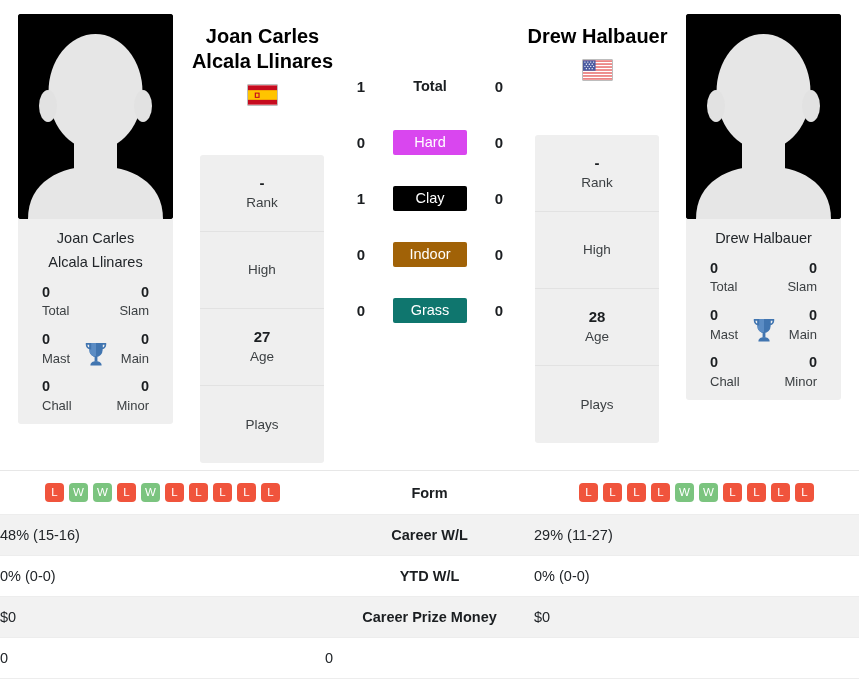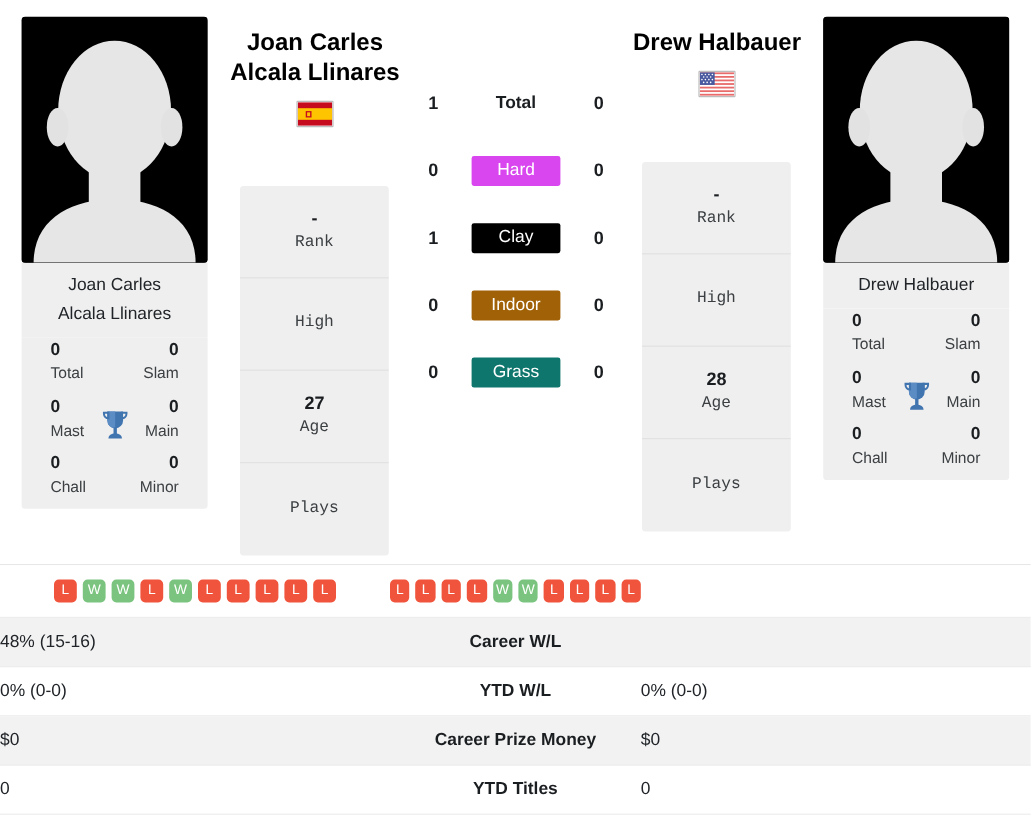--- a/index.html
+++ b/index.html
@@ -134,21 +134,21 @@
     height: 77px;
     display: flex;
     flex-direction: column;
     align-items: center;
     justify-content: center;
     border-bottom: 1px solid #e2e2e2;
   }
   .info-box .irow:last-child { border-bottom: none; align-items: center; }
   .ival { font-size: 15px; font-weight: bold; color: #1b1e21; line-height: 1.3; }
   .ival.dash { font-weight: bold; }
-  .ilab { font-size: 13.5px; color: #3c4043; line-height: 1.45; font-family: Liberation Mono, monospace; }
+  .ilab { font-size: 13.5px; color: #3c4043; line-height: 1.45; }
 
   
   .stats { width: 859px; border-top: 1px solid #e7e7e7; }
   .srow2 {
     display: grid;
     grid-template-columns: 325px 209px 325px;
     align-items: center;
     height: 41px;
     border-bottom: 1px solid #ededed;
   }
@@ -408,51 +408,52 @@
           <span class="fb W">W</span>
           <span class="fb W">W</span>
           <span class="fb L">L</span>
           <span class="fb W">W</span>
           <span class="fb L">L</span>
           <span class="fb L">L</span>
           <span class="fb L">L</span>
           <span class="fb L">L</span>
           <span class="fb L">L</span>
         </div>
+      <div class="slabel">Form</div>
       <div class="formstrip">
           <span class="fb L">L</span>
           <span class="fb L">L</span>
           <span class="fb L">L</span>
           <span class="fb L">L</span>
           <span class="fb W">W</span>
           <span class="fb W">W</span>
           <span class="fb L">L</span>
           <span class="fb L">L</span>
           <span class="fb L">L</span>
           <span class="fb L">L</span>
         </div>
     </div>
 
     <div class="srow2 alt">
       <div class="sleft">48% (15-16)</div>
       <div class="slabel">Career W/L</div>
+      <div class="sright">29% (11-27)</div>
     </div>
 
     <div class="srow2">
       <div class="sleft">0% (0-0)</div>
       <div class="slabel">YTD W/L</div>
       <div class="sright">0% (0-0)</div>
     </div>
 
     <div class="srow2 alt">
       <div class="sleft">$0</div>
       <div class="slabel">Career Prize Money</div>
       <div class="sright">$0</div>
     </div>
 
     <div class="srow2">
       <div class="sleft">0</div>
-      <div class="slabel">YTD Titles</div>
       <div class="sright">0</div>
     </div>
 
   </div>
 </div>
 
 </body></html>

